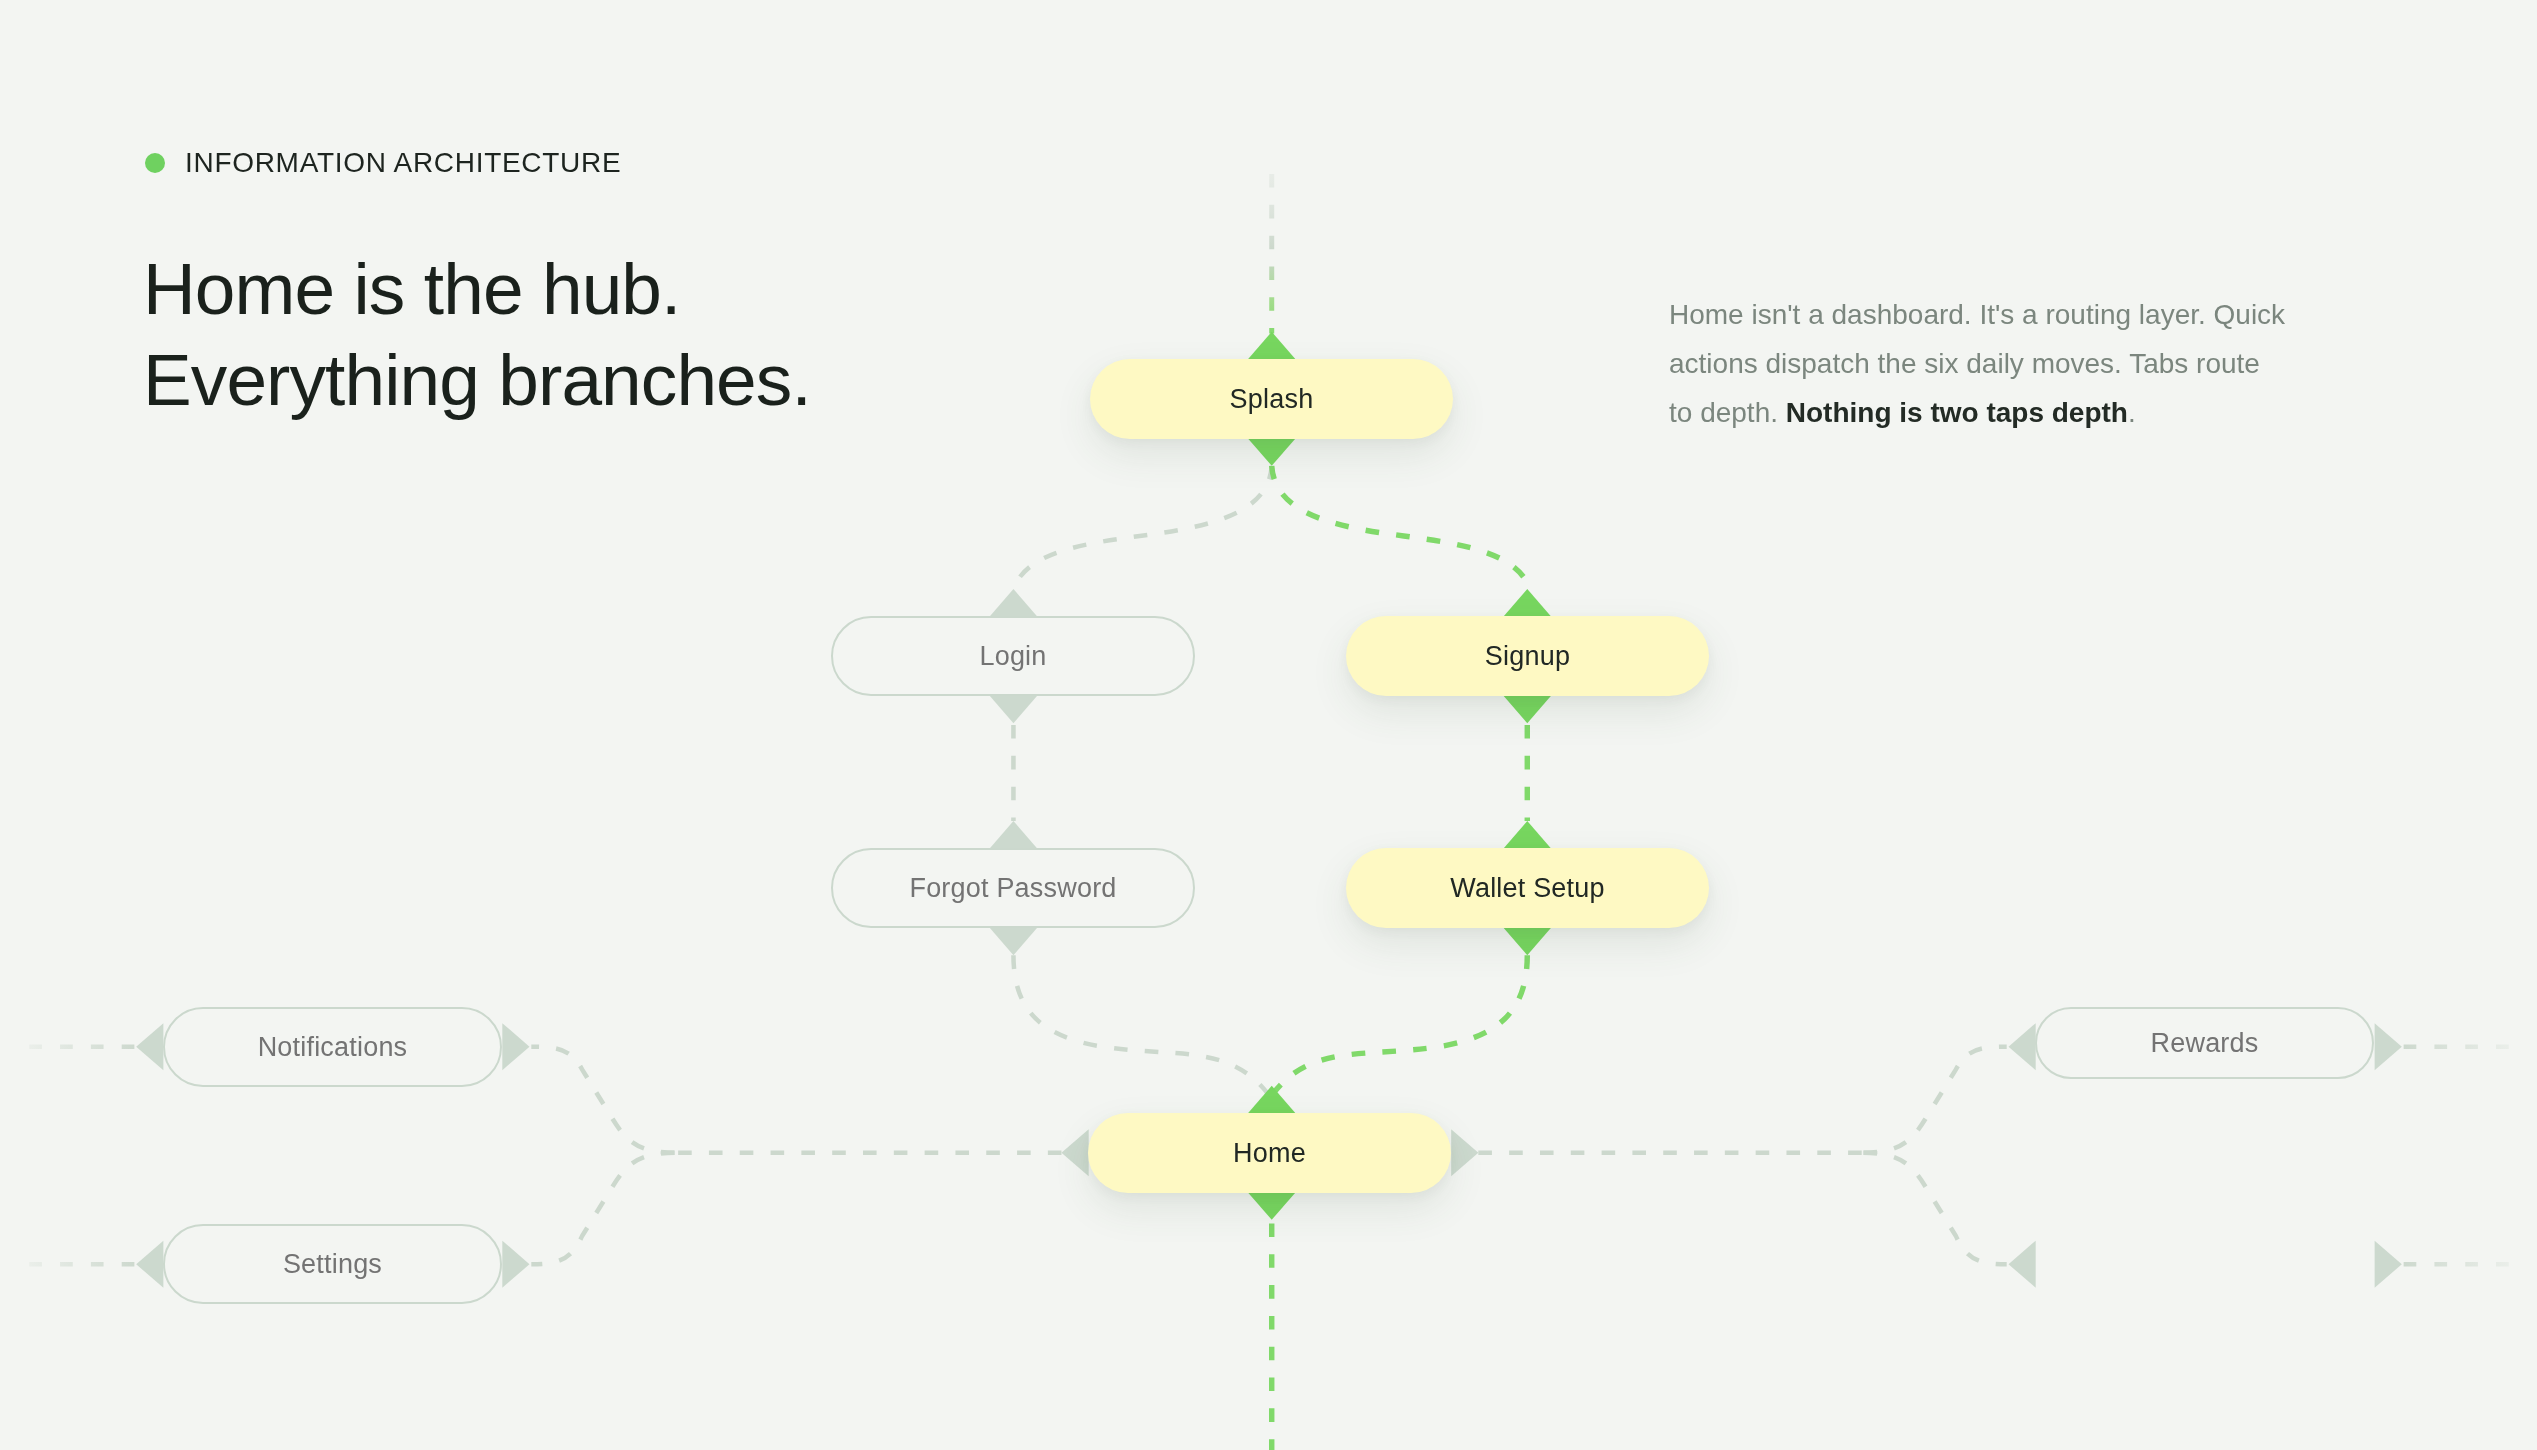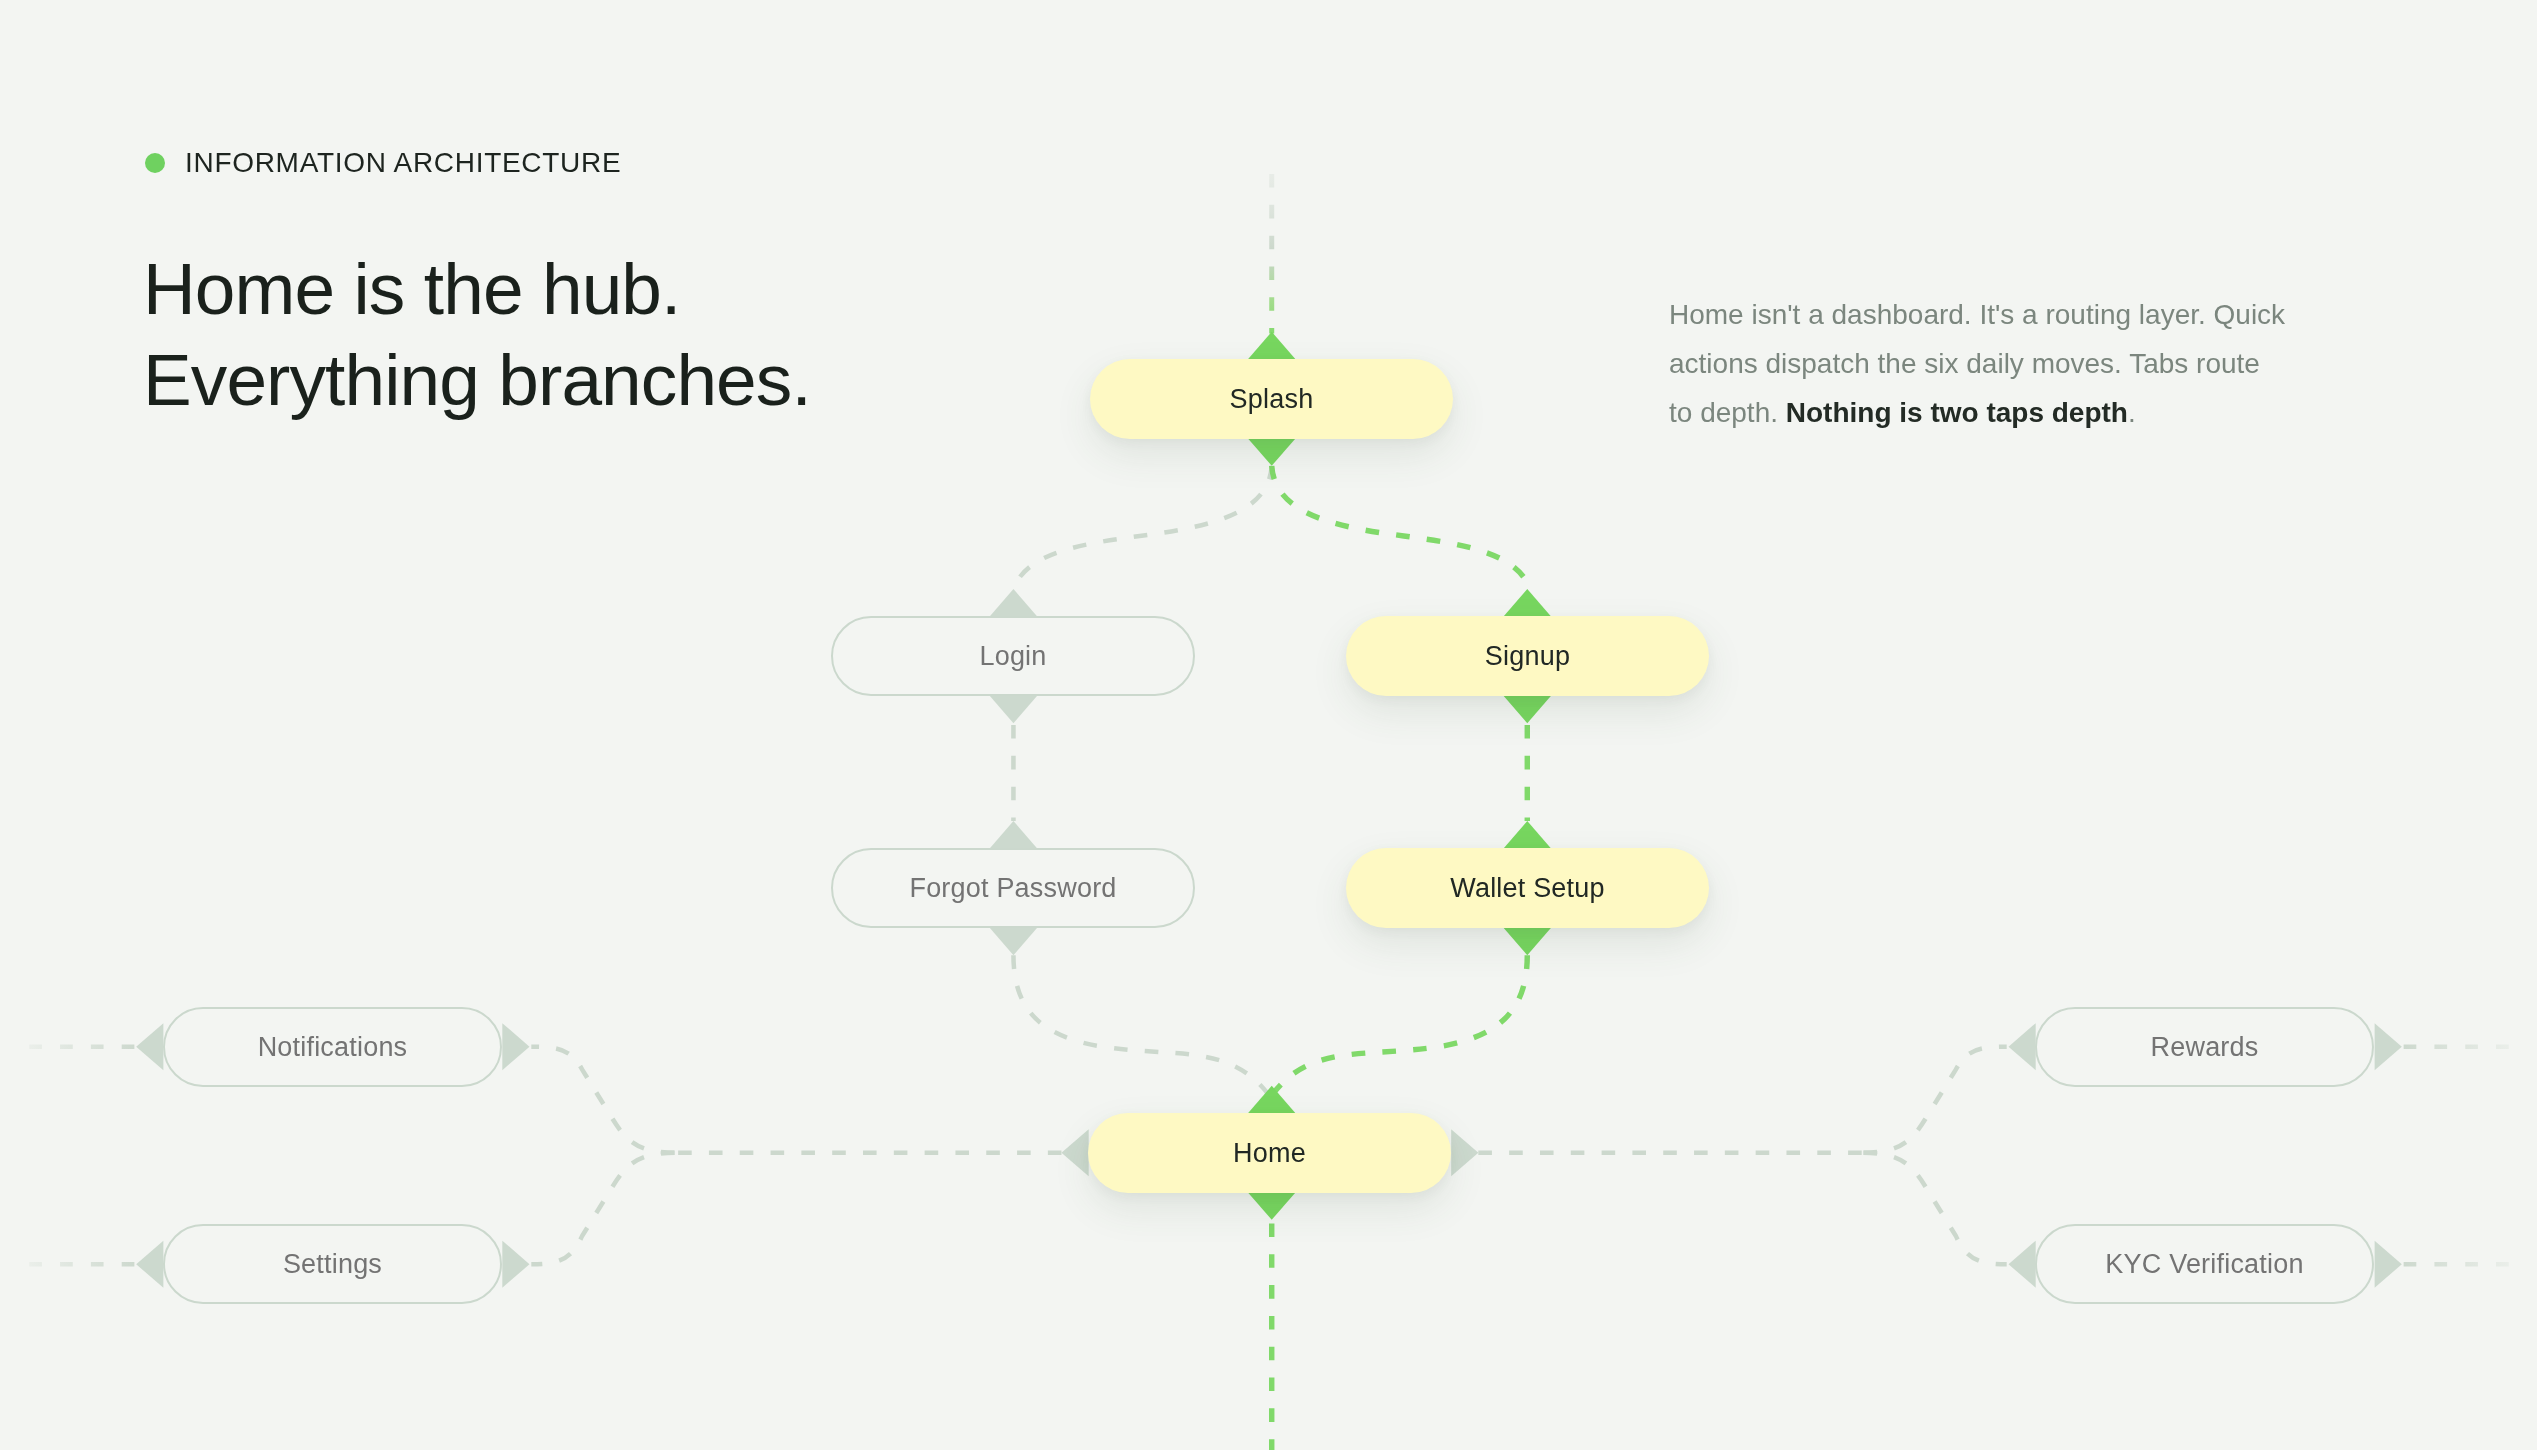--- a/index.html
+++ b/index.html
@@ -51,21 +51,21 @@
     background:transparent;color:#737373;border:2.3px solid #cbd8cd;
   }
   .n-splash {left:1090px;top:359px;width:363px;height:80px;}
   .n-login  {left:831px; top:616px;width:364px;height:80px;}
   .n-signup {left:1346px;top:616px;width:363px;height:80px;}
   .n-forgot {left:831px; top:848px;width:364px;height:80px;}
   .n-wallet {left:1346px;top:848px;width:363px;height:80px;}
   .n-home   {left:1088px;top:1113px;width:363px;height:80px;}
   .n-notif  {left:163px; top:1007px;width:339px;height:80px;}
   .n-settings{left:163px;top:1224px;width:339px;height:80px;}
-  .n-rewards{left:2035px;top:1007px;width:339px;height:80px;}
+  .n-rewards{left:2035px;top:1007px;width:339px;height:72px;}
   .n-kyc    {left:2035px;top:1224px;width:339px;height:80px;}
 </style>
 </head>
 <body>
 
 <div class="stage">
 
   <svg class="wires" width="2538" height="1450" viewBox="0 0 2800 1600">
     <defs>
       <linearGradient id="gradTop" x1="0" y1="190" x2="0" y2="372" gradientUnits="userSpaceOnUse">
@@ -169,18 +169,15 @@
   </div>
   <div class="node node--ghost n-notif">
     <span>Notifications</span>
   </div>
   <div class="node node--ghost n-settings">
     <span>Settings</span>
   </div>
   <div class="node node--ghost n-rewards">
     <span>Rewards</span>
   </div>
-  <div class="node node--ghost n-kyc">
-    <span>KYC Verification</span>
-  </div>
 
 </div>
 
 
 </body></html>

